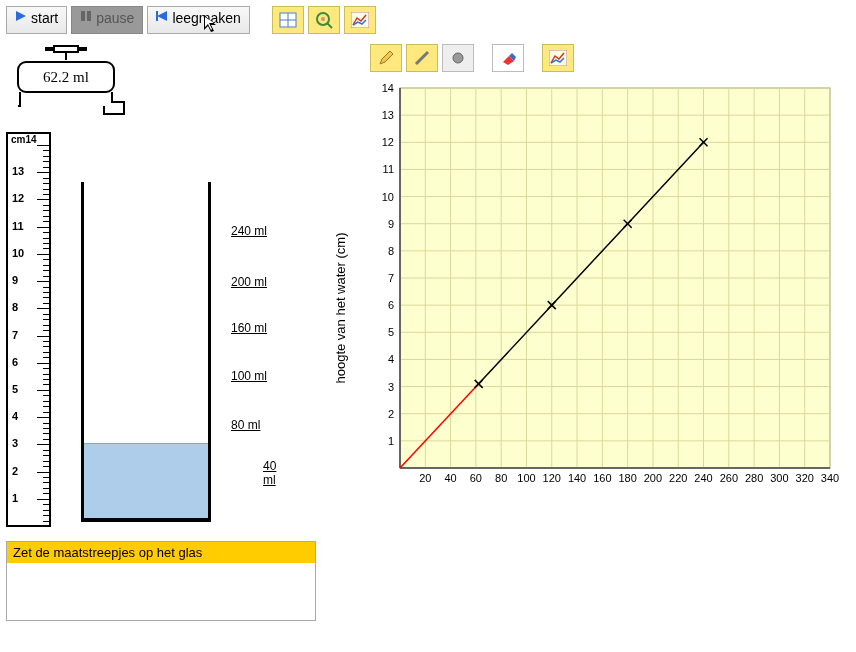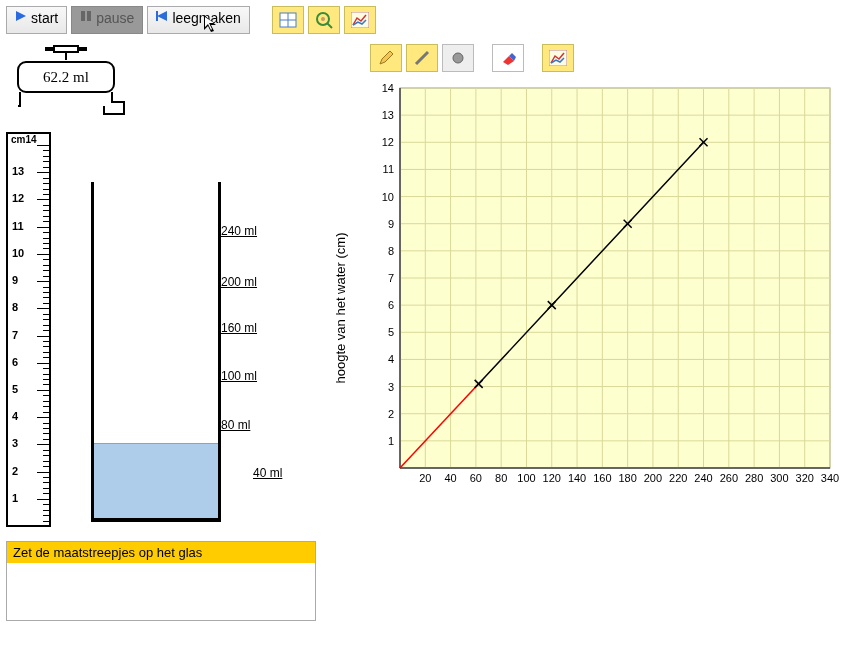--- a/index.html
+++ b/index.html
@@ -56,21 +56,20 @@
   .right-col {
     flex: 1;
   }
   .faucet-area {
     text-align: center;
     margin-bottom: 8px;
   }
   .sim-area {
     display: flex;
     align-items: flex-end;
-    gap: 10px;
   }
   .ruler {
     width: 45px;
     height: 395px;
     border: 2px solid #000;
     position: relative;
     background: #fff;
   }
   .ruler-label-top {
     position: absolute;
@@ -130,20 +129,21 @@
     width: 100%;
     background: #adcdea;
     border-top: 1px solid #7aa8d0;
   }
   .glass-mark {
     position: absolute;
     left: 160px;
     font-size: 12px;
     text-decoration: underline;
     transform: translateY(-50%);
+    padding-left: 20px;
   }
   .instruction-box {
     margin-top: 14px;
     width: 310px;
     height: 80px;
     border: 1px solid #aaa;
     background: #fff;
   }
   .instruction-banner {
     background: #ffcc00;

